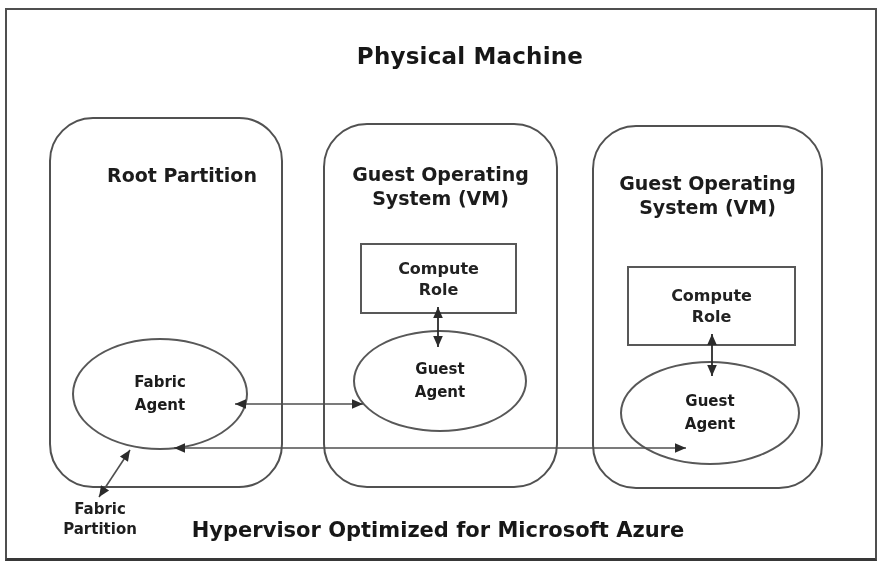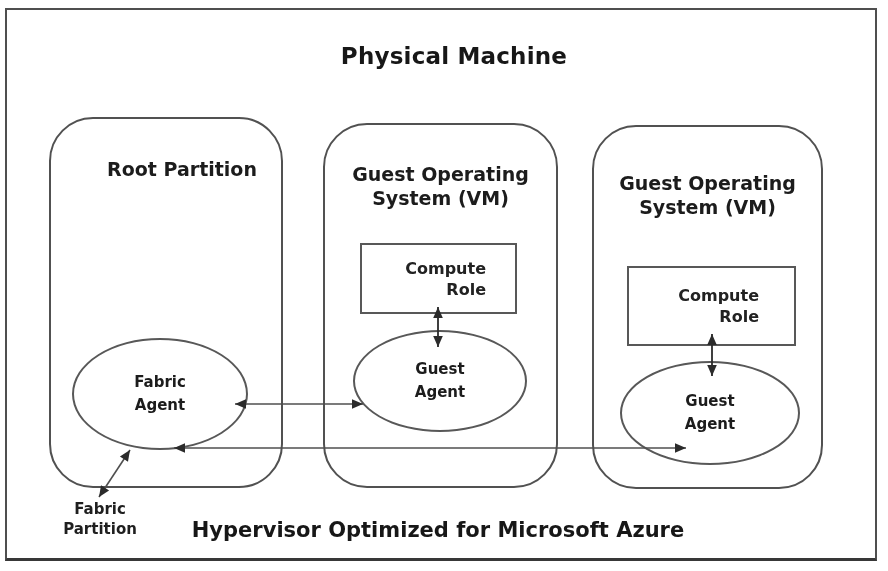--- a/index.html
+++ b/index.html
@@ -14,51 +14,51 @@
 
   
   .frame {
     left: 5px; top: 8px; width: 872px; height: 553px;
     border: 2px solid #4f4f4f;
     border-bottom: 3px solid #383838;
     background: #ffffff;
   }
 
   .title {
-    left: 284px; top: 43px; width: 340px;
+    left: 300px; top: 43px; width: 340px;
     text-align: center;
     font-size: 23px; font-weight: bold; color: #171717;
     letter-spacing: 0.2px;
   }
 
   
   .container-box {
     border: 2px solid #515151;
     border-radius: 44px;
     background: #ffffff;
   }
   .root-box   { left: 49px;  top: 117px; width: 234px; height: 371px; }
   .guest1-box { left: 323px; top: 123px; width: 235px; height: 365px; }
   .guest2-box { left: 592px; top: 125px; width: 231px; height: 364px; }
 
   .box-label {
     text-align: center;
     font-size: 19px; font-weight: bold; color: #1c1c1c;
     line-height: 24px;
   }
-  .root-label   { left: 49px;  top: 157px; width: 254px; padding-left: 12px; }
+  .root-label   { left: 49px;  top: 163px; width: 254px; padding-left: 12px; }
   .guest1-label { left: 333px; top: 162px; width: 215px; }
   .guest2-label { left: 602px; top: 171px; width: 211px; }
 
   
   .compute {
     border: 2px solid #585858;
     background: #ffffff;
     display: flex; align-items: center; justify-content: center;
-    text-align: right;
+    text-align: center;
     font-size: 16px; font-weight: bold; line-height: 21px; color: #222222;
   }
   .compute span { display: inline-block; width: 95px; }
   .compute1 { left: 360px; top: 243px; width: 157px; height: 71px; }
   .compute2 { left: 627px; top: 266px; width: 169px; height: 80px; }
 
   
   .ellipse {
     border: 2px solid #585858;
     border-radius: 50%;

